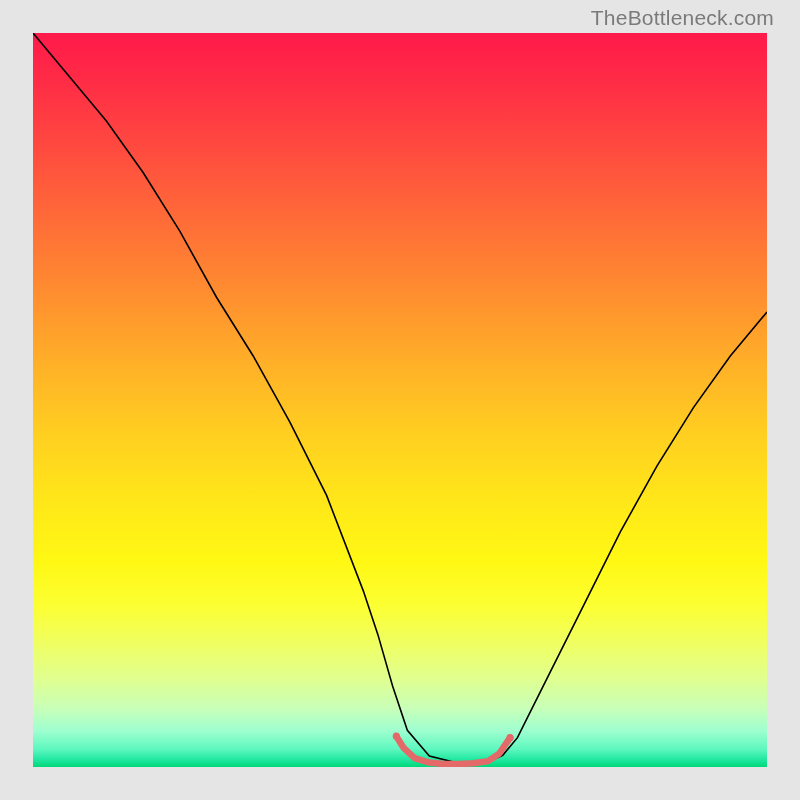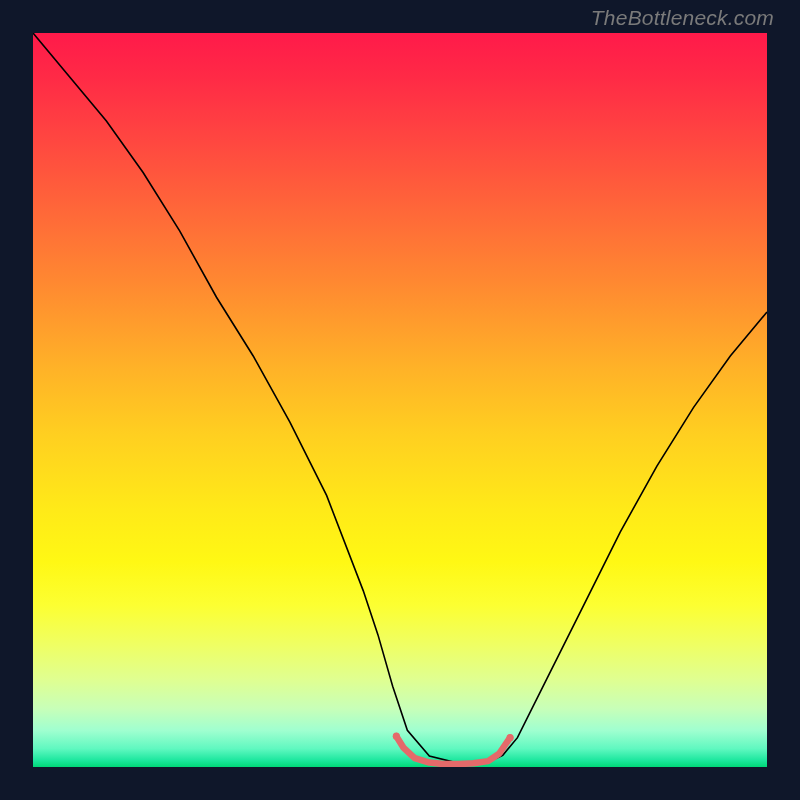--- a/index.html
+++ b/index.html
@@ -8,22 +8,21 @@
     width: 800px;
     height: 800px;
     background: #000;
     overflow: hidden;
     font-family: Arial, Helvetica, sans-serif;
   }
   .frame {
     position: relative;
     width: 800px;
     height: 800px;
-    background: #0f172a;
-    font-style: italic;
+    background: #e5e5e5;
   }
   .plot-area {
     position: absolute;
     left: 33px;
     top: 33px;
     width: 734px;
     height: 734px;
     overflow: hidden;
   }
   .gradient-bg {

